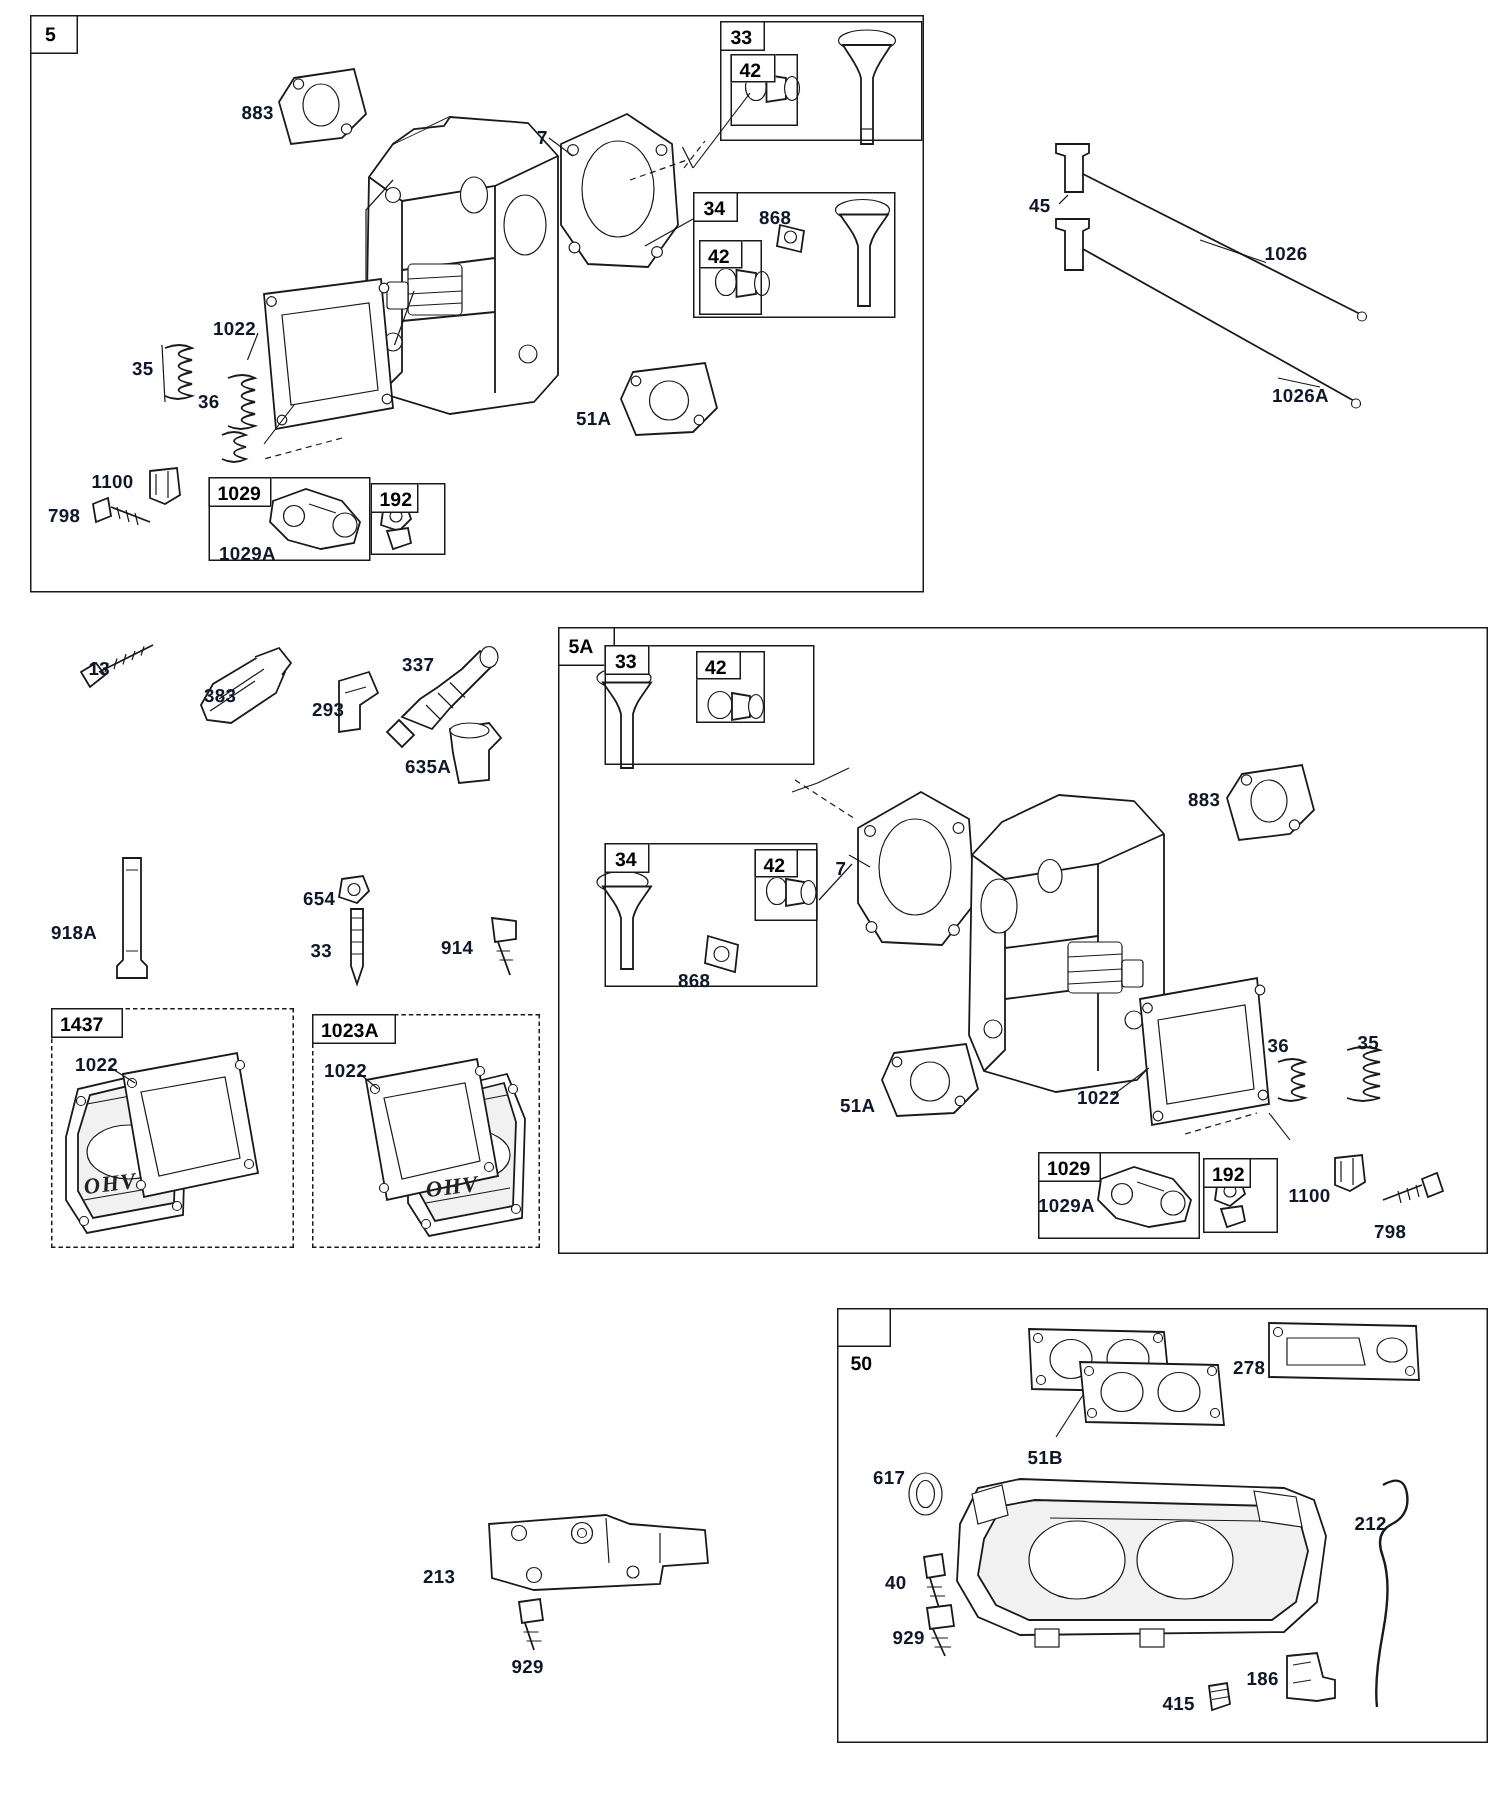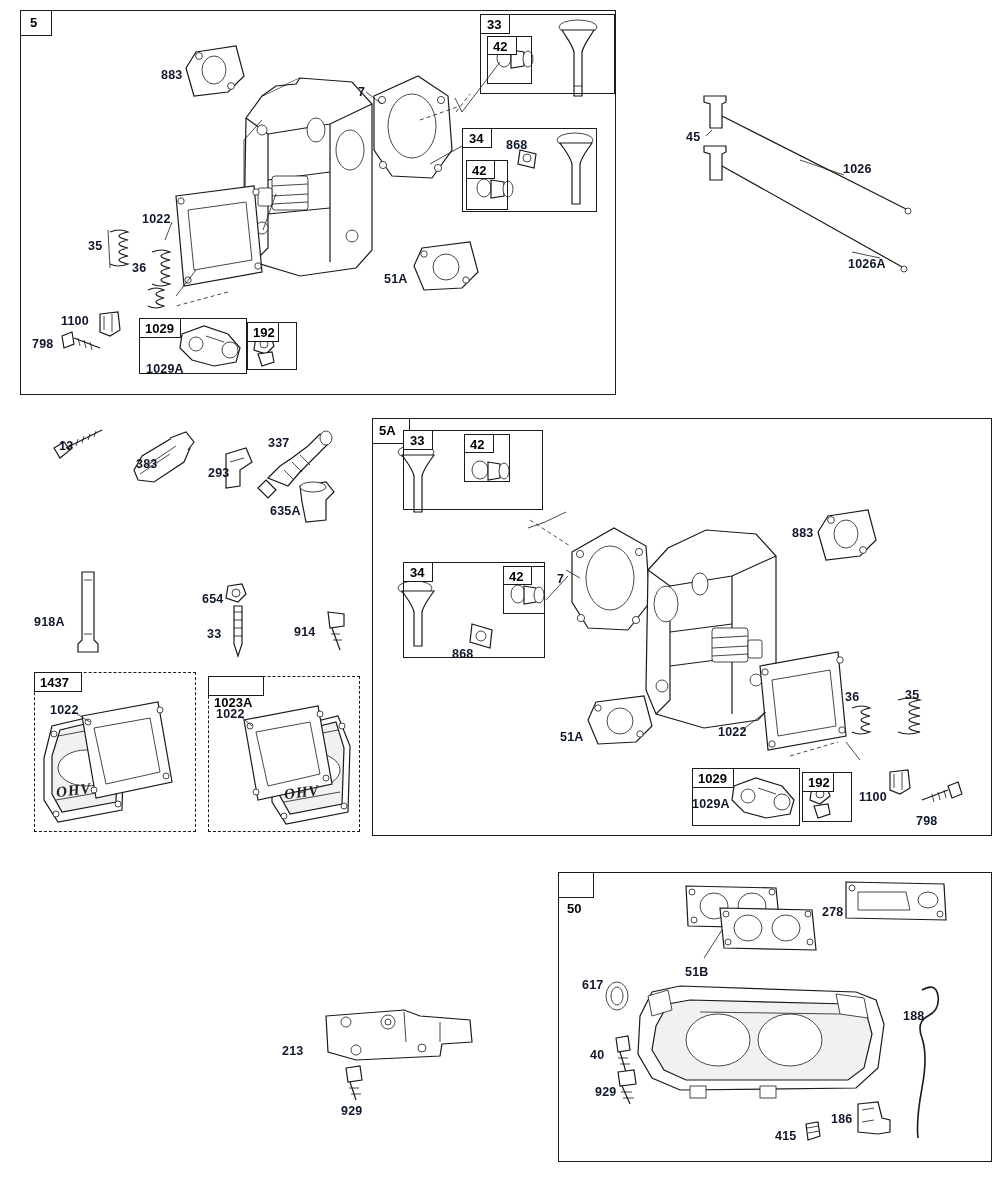--- a/index.html
+++ b/index.html
@@ -553,21 +553,21 @@
   <div class="box thin" style="left:802px;top:772px;width:50px;height:50px;"></div>
   <div class="tab" style="left:802px;top:772px;width:32px;height:20px;"></div>
   <div class="group-label" style="left:808px;top:776px;">192</div>
 
   <div class="box dashed" style="left:34px;top:672px;width:162px;height:160px;"></div>
   <div class="tab" style="left:34px;top:672px;width:48px;height:20px;"></div>
   <div class="group-label" style="left:40px;top:676px;">1437</div>
 
   <div class="box dashed" style="left:208px;top:676px;width:152px;height:156px;"></div>
   <div class="tab" style="left:208px;top:676px;width:56px;height:20px;"></div>
-  <div class="group-label" style="left:214px;top:696px;">1023A</div>
+  <div class="group-label" style="left:214px;top:680px;">1023A</div>
 
   <div class="cover-text" style="left:56px;top:782px;">OHV</div>
   <div class="cover-text" style="left:284px;top:784px;">OHV</div>
 
   <div class="callout" style="left:161px;top:69px;">883</div>
   <div class="callout" style="left:358px;top:86px;">7</div>
   <div class="callout" style="left:686px;top:131px;">45</div>
   <div class="callout" style="left:843px;top:163px;">1026</div>
   <div class="callout" style="left:848px;top:258px;">1026A</div>
   <div class="callout" style="left:506px;top:139px;">868</div>
@@ -595,21 +595,21 @@
   <div class="callout" style="left:845px;top:691px;">36</div>
   <div class="callout" style="left:905px;top:689px;">35</div>
   <div class="callout" style="left:718px;top:726px;">1022</div>
   <div class="callout" style="left:560px;top:731px;">51A</div>
   <div class="callout" style="left:692px;top:798px;">1029A</div>
   <div class="callout" style="left:859px;top:791px;">1100</div>
   <div class="callout" style="left:916px;top:815px;">798</div>
   <div class="callout" style="left:822px;top:906px;">278</div>
   <div class="callout" style="left:685px;top:966px;">51B</div>
   <div class="callout" style="left:582px;top:979px;">617</div>
-  <div class="callout" style="left:903px;top:1010px;">188</div>
+  <div class="callout" style="left:903px;top:1010px;">212</div>
   <div class="callout" style="left:590px;top:1049px;">40</div>
   <div class="callout" style="left:595px;top:1086px;">929</div>
   <div class="callout" style="left:831px;top:1113px;">186</div>
   <div class="callout" style="left:775px;top:1130px;">415</div>
   <div class="callout" style="left:282px;top:1045px;">213</div>
   <div class="callout" style="left:341px;top:1105px;">929</div>
 
 </div>
 
 </body></html>

